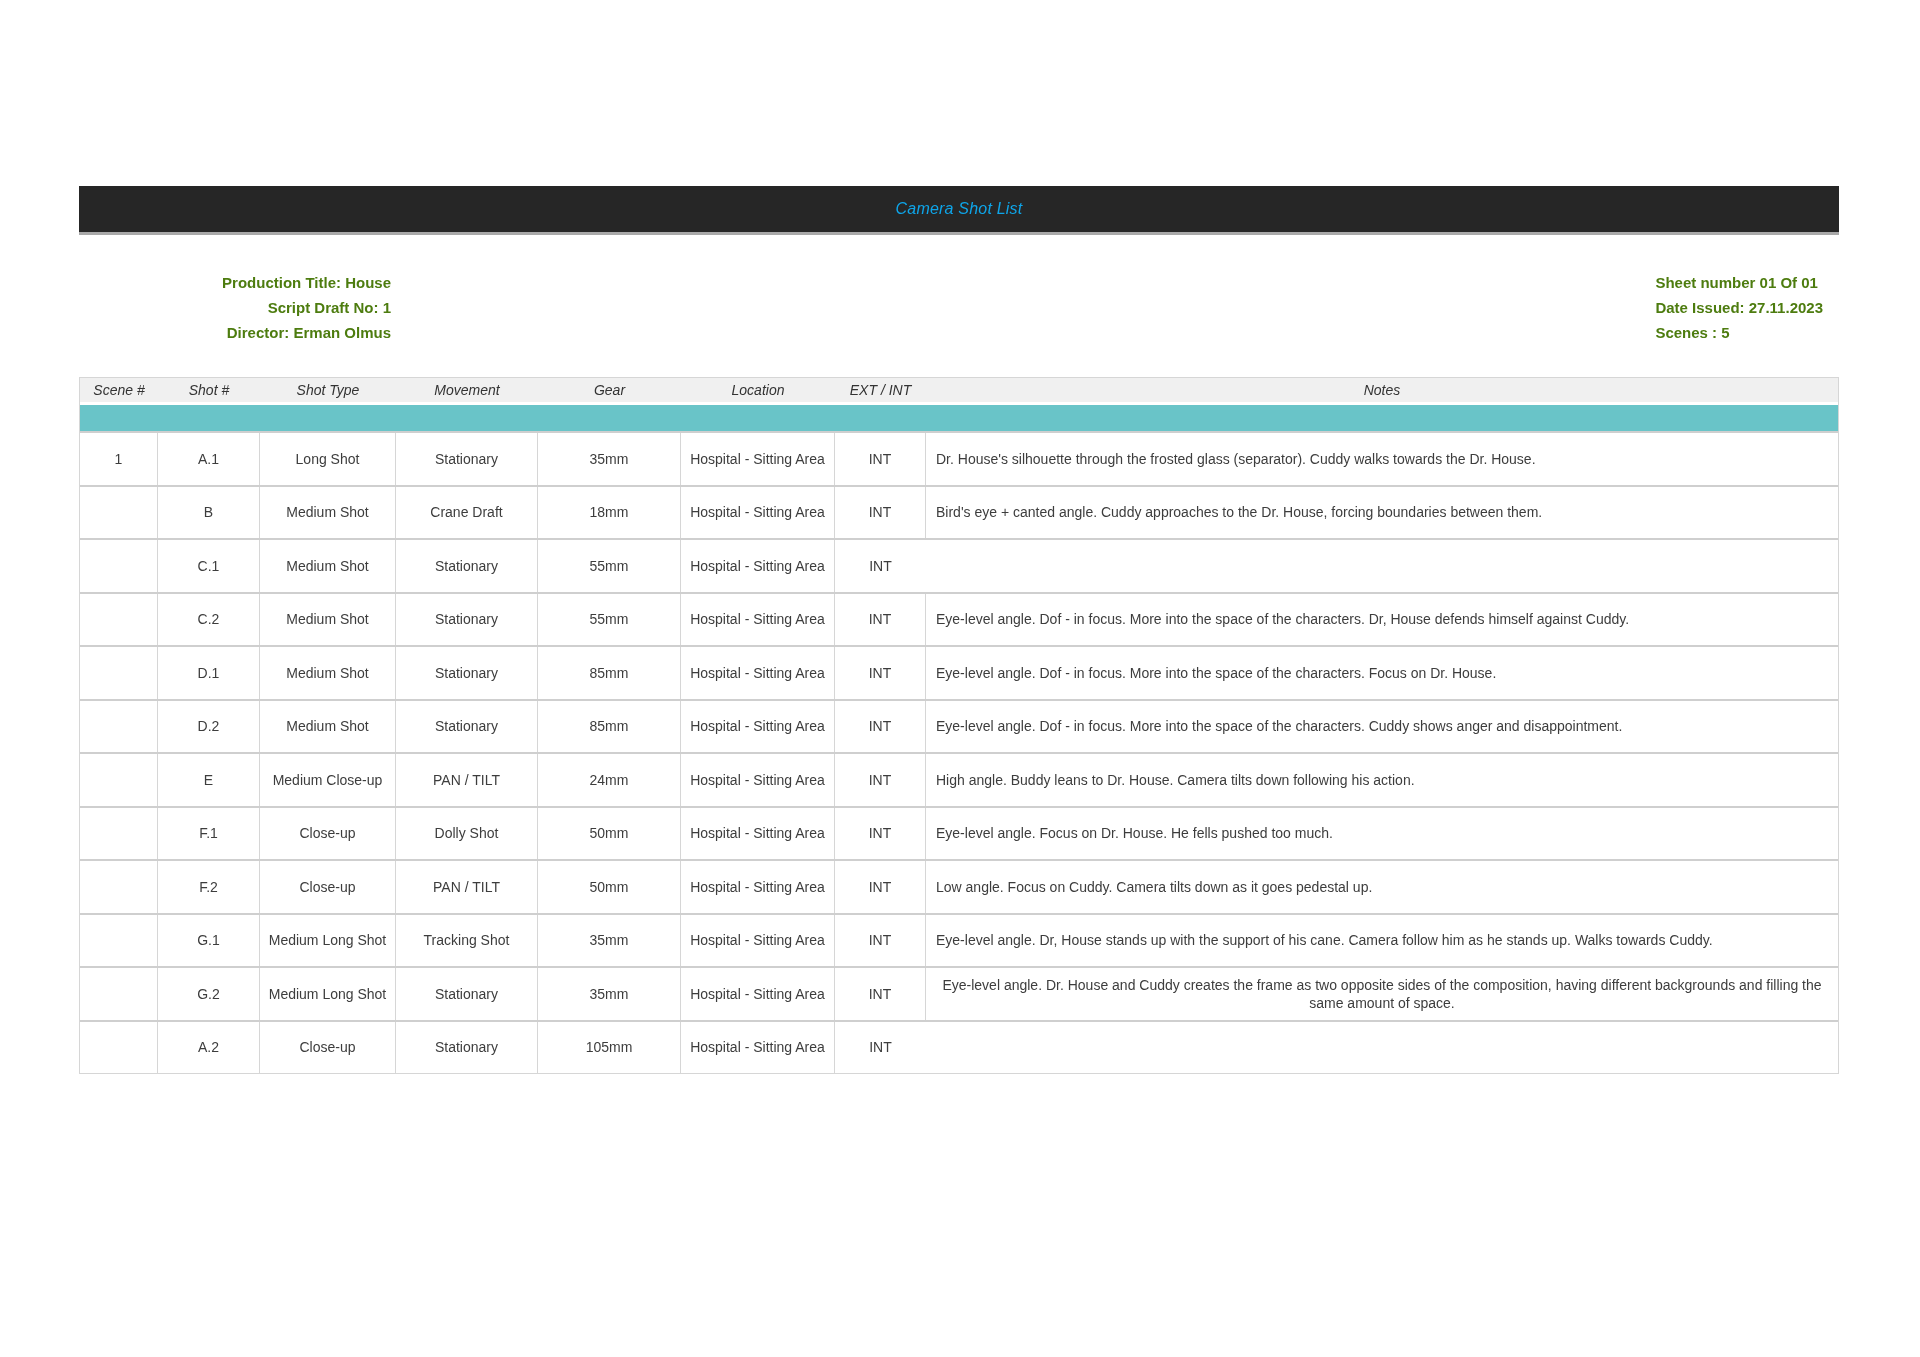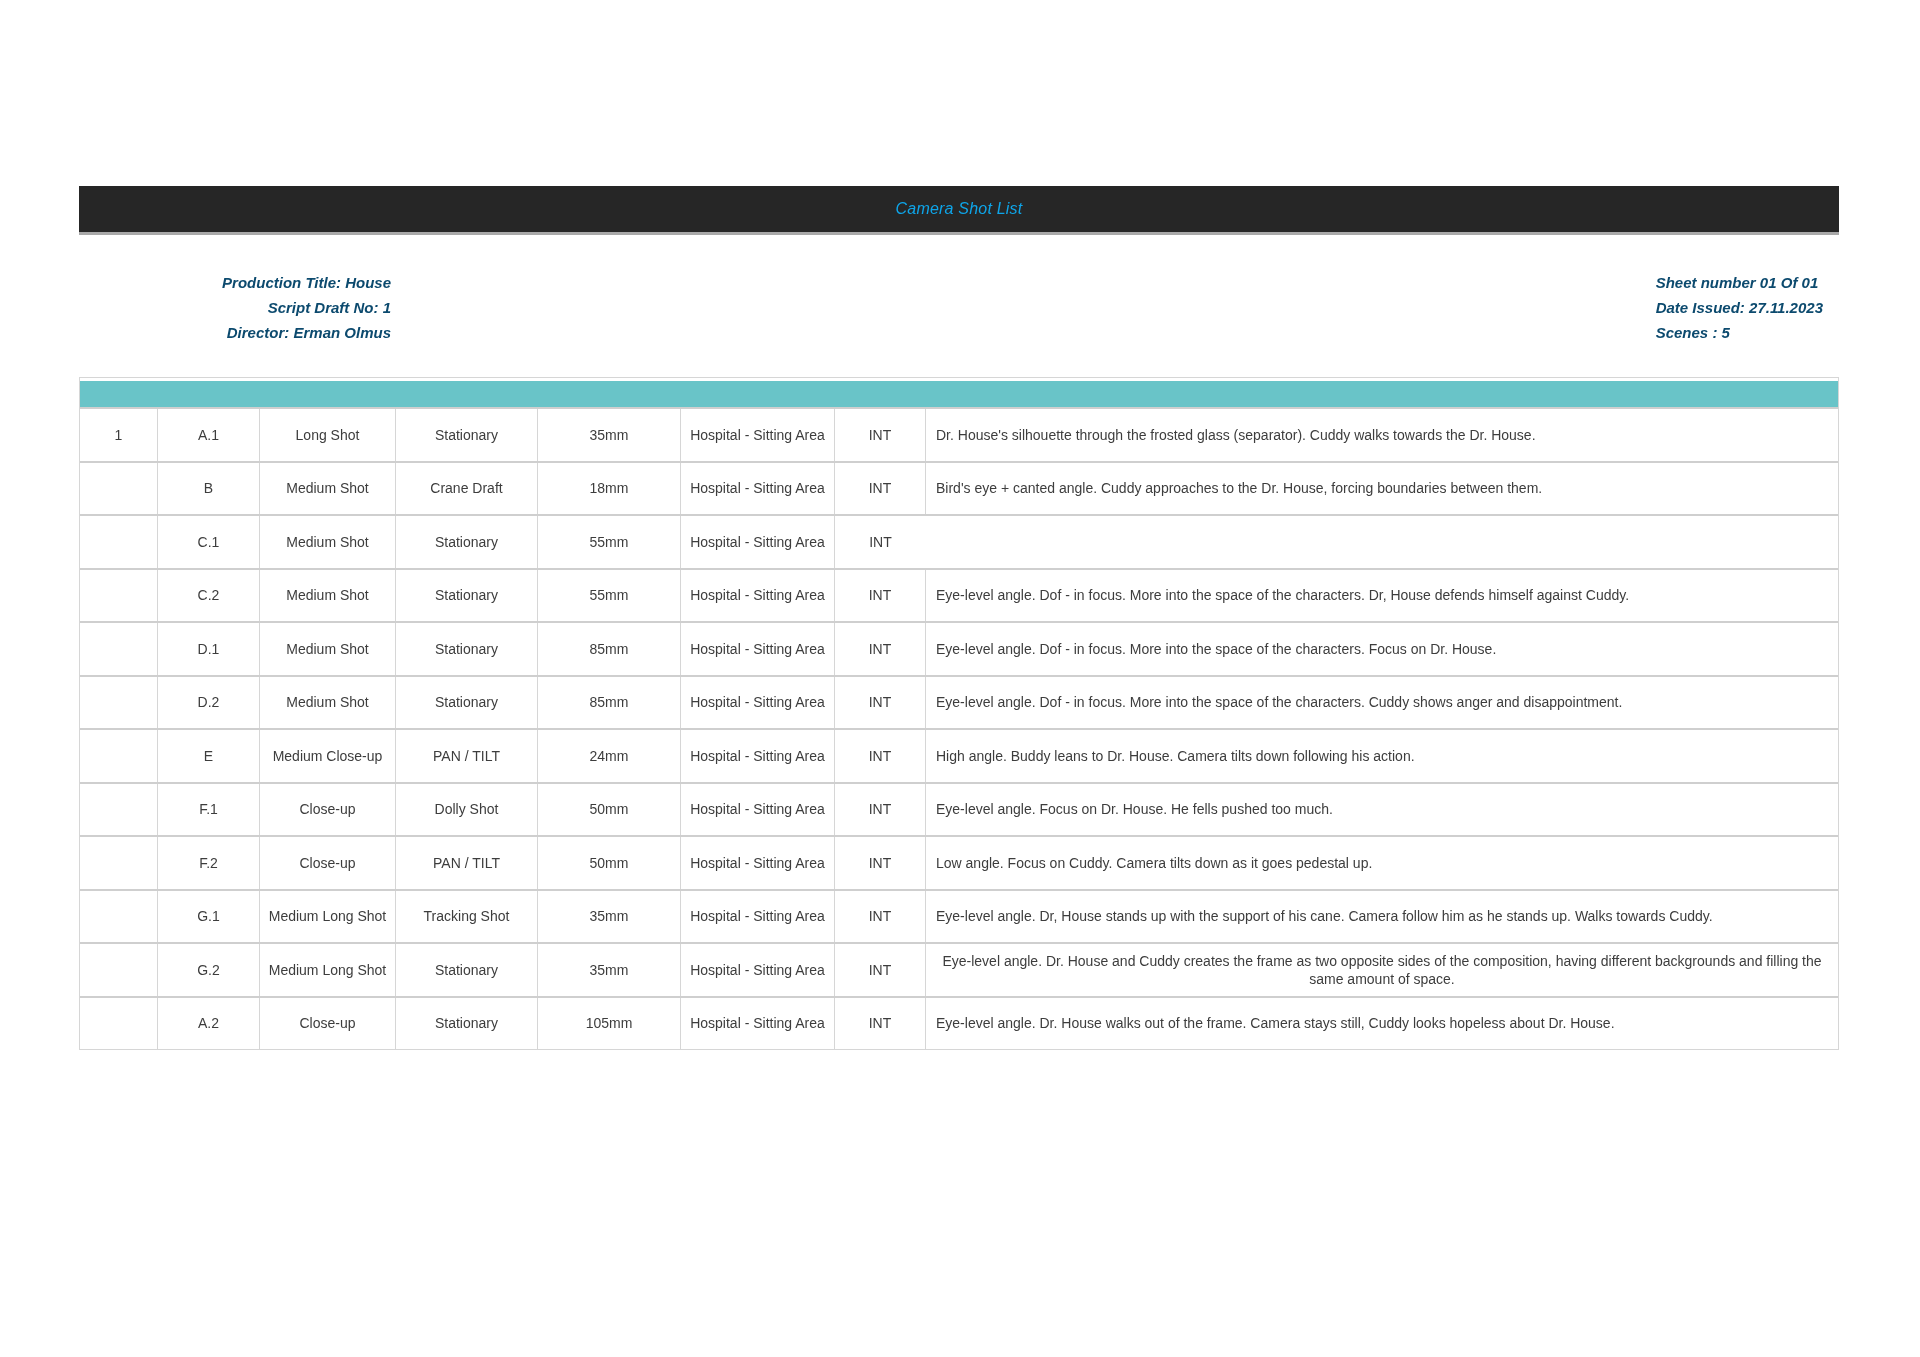--- a/index.html
+++ b/index.html
@@ -23,21 +23,21 @@
     background:var(--bar-bg);
     border-bottom:3px solid var(--bar-underline);
     display:flex;align-items:center;justify-content:center;
   }
   .title-bar span{
     color:#0ea5e9;font-style:italic;font-size:16px;letter-spacing:.2px;
   }
 
   
   .info{position:absolute;top:270px;font-size:15px;font-weight:bold;
-    font-style:italic;color:#0c4a6e;line-height:25px;white-space:nowrap;}
+    color:#4d7c0f;line-height:25px;white-space:nowrap;}
   .info-left{left:79px;width:312px;text-align:right;}
   .info-right{right:97px;text-align:left;}
 
   
   .shot-table{
     position:absolute;left:79px;top:377px;width:1760px;
     border:1px solid var(--border-light);
     background:#fff;
   }
   .grid-row{
@@ -86,20 +86,30 @@
     <div>Director: Erman Olmus</div>
   </div>
 
   <div class="info info-right">
     <div>Sheet number 01 Of 01</div>
     <div>Date Issued: 27.11.2023</div>
     <div>Scenes : 5</div>
   </div>
 
   <div class="shot-table">
+    <div class="grid-row thead">
+      <div class="th">Scene #</div>
+      <div class="th">Shot #</div>
+      <div class="th">Shot Type</div>
+      <div class="th">Movement</div>
+      <div class="th">Gear</div>
+      <div class="th">Location</div>
+      <div class="th">EXT / INT</div>
+      <div class="th">Notes</div>
+    </div>
 
     <div class="scene-band"></div>
 
     <div class="tbody" id="tbody">
         <div class="grid-row trow">
     <div class="td c-scene">1</div>
     <div class="td c-shot">A.1</div>
     <div class="td c-type">Long Shot</div>
     <div class="td c-movement">Stationary</div>
     <div class="td c-gear">35mm</div>
@@ -207,18 +217,17 @@
     <div class="td c-notes">Eye-level angle. Dr. House and Cuddy creates the frame as two opposite sides of the composition, having different backgrounds and filling the same amount of space.</div>
   </div>
         <div class="grid-row trow">
     <div class="td c-scene"></div>
     <div class="td c-shot">A.2</div>
     <div class="td c-type">Close-up</div>
     <div class="td c-movement">Stationary</div>
     <div class="td c-gear">105mm</div>
     <div class="td c-location">Hospital - Sitting Area</div>
     <div class="td c-extint">INT</div>
-    <div class="td c-notes">Eye-level angle. Dr. House walks out of the frame. Camera stays still,  Cuddy looks hopeless about Dr. House.</div>
   </div>
       </div>
   </div>
 
 </div>
 
 </body></html>

